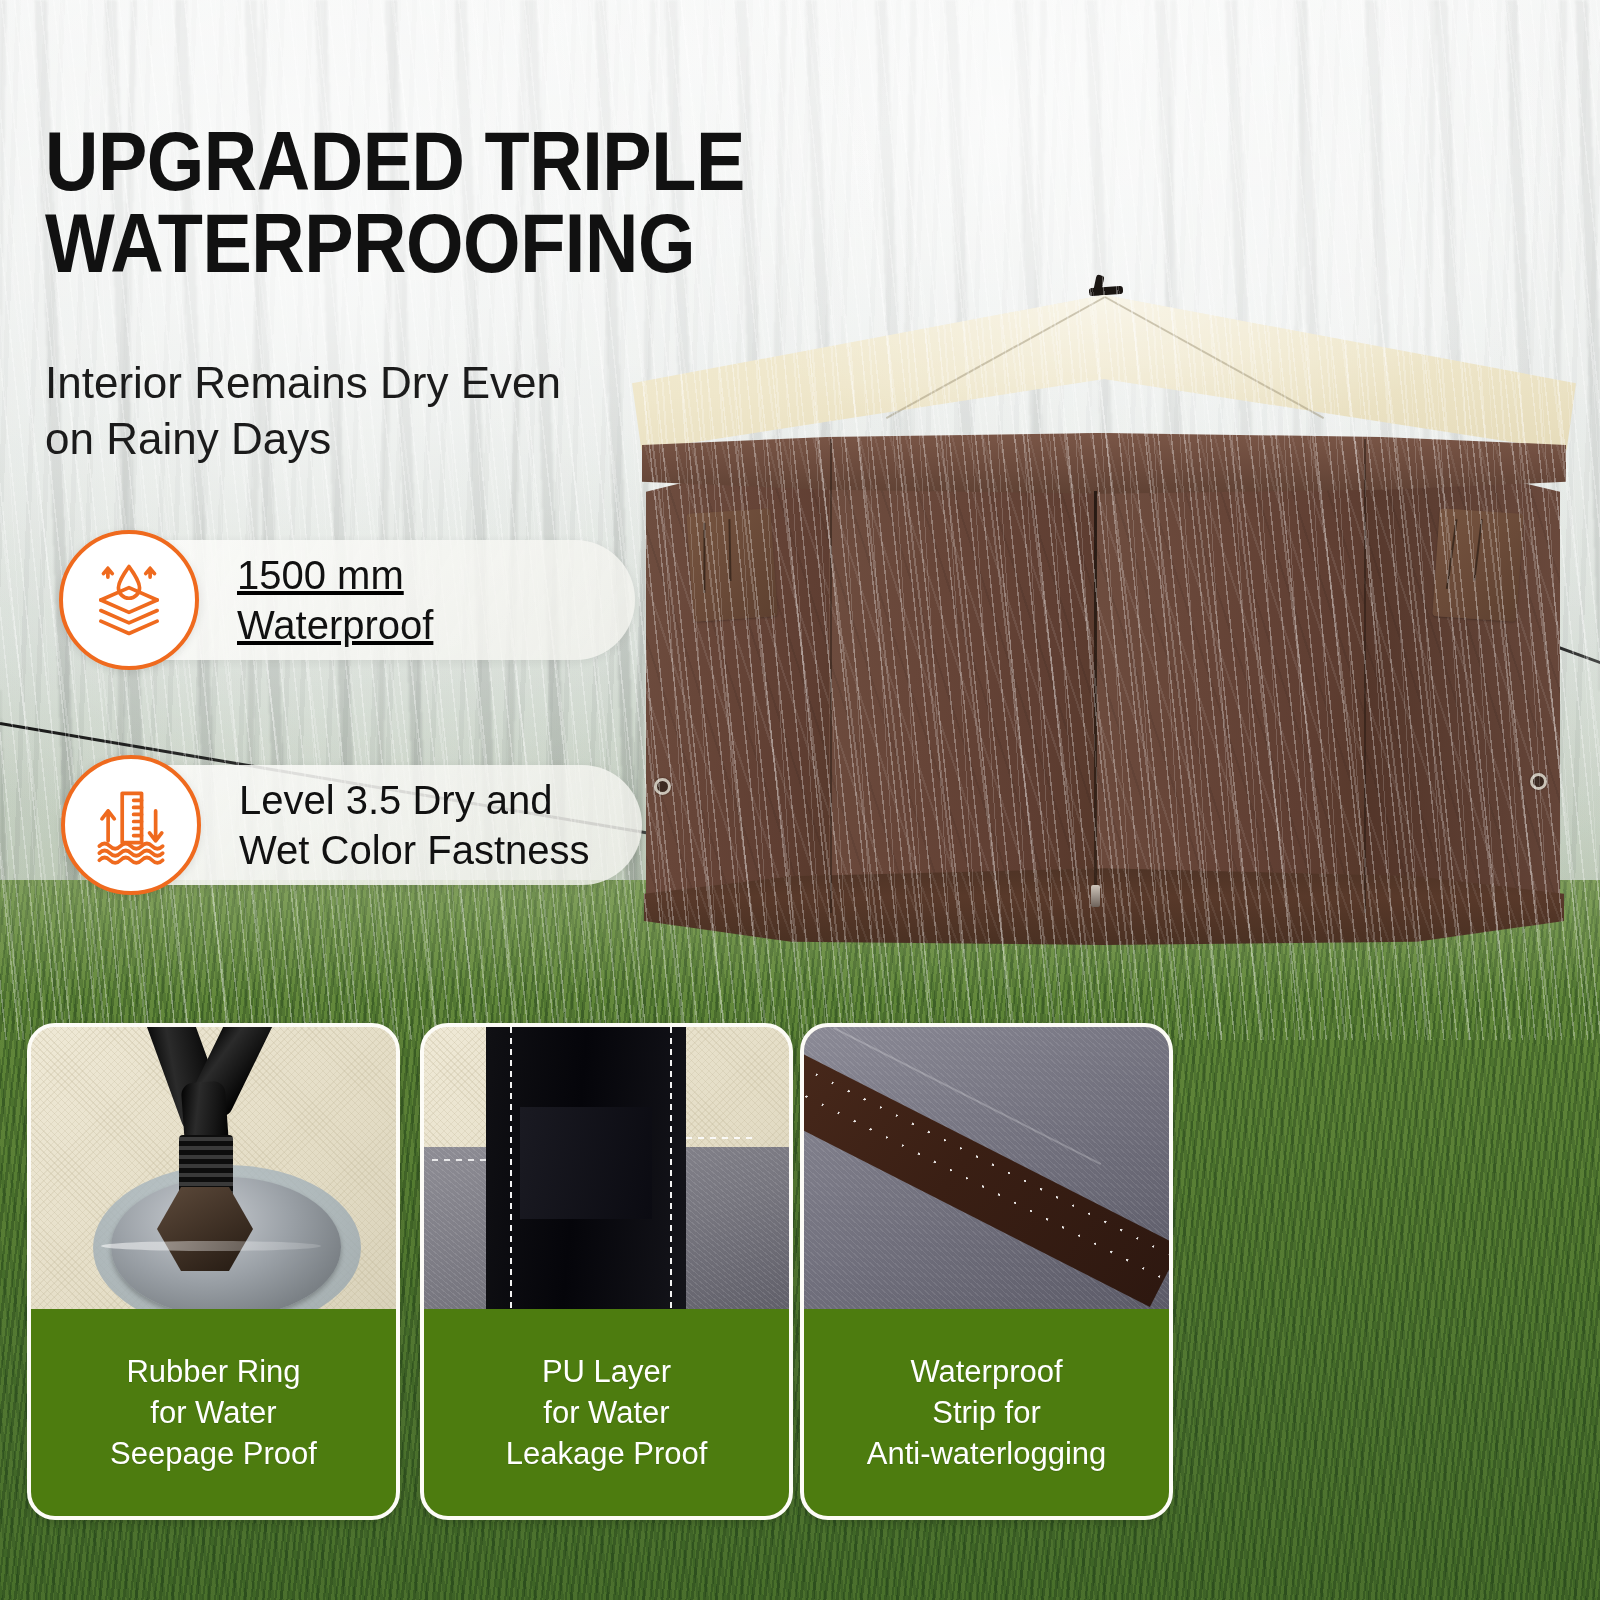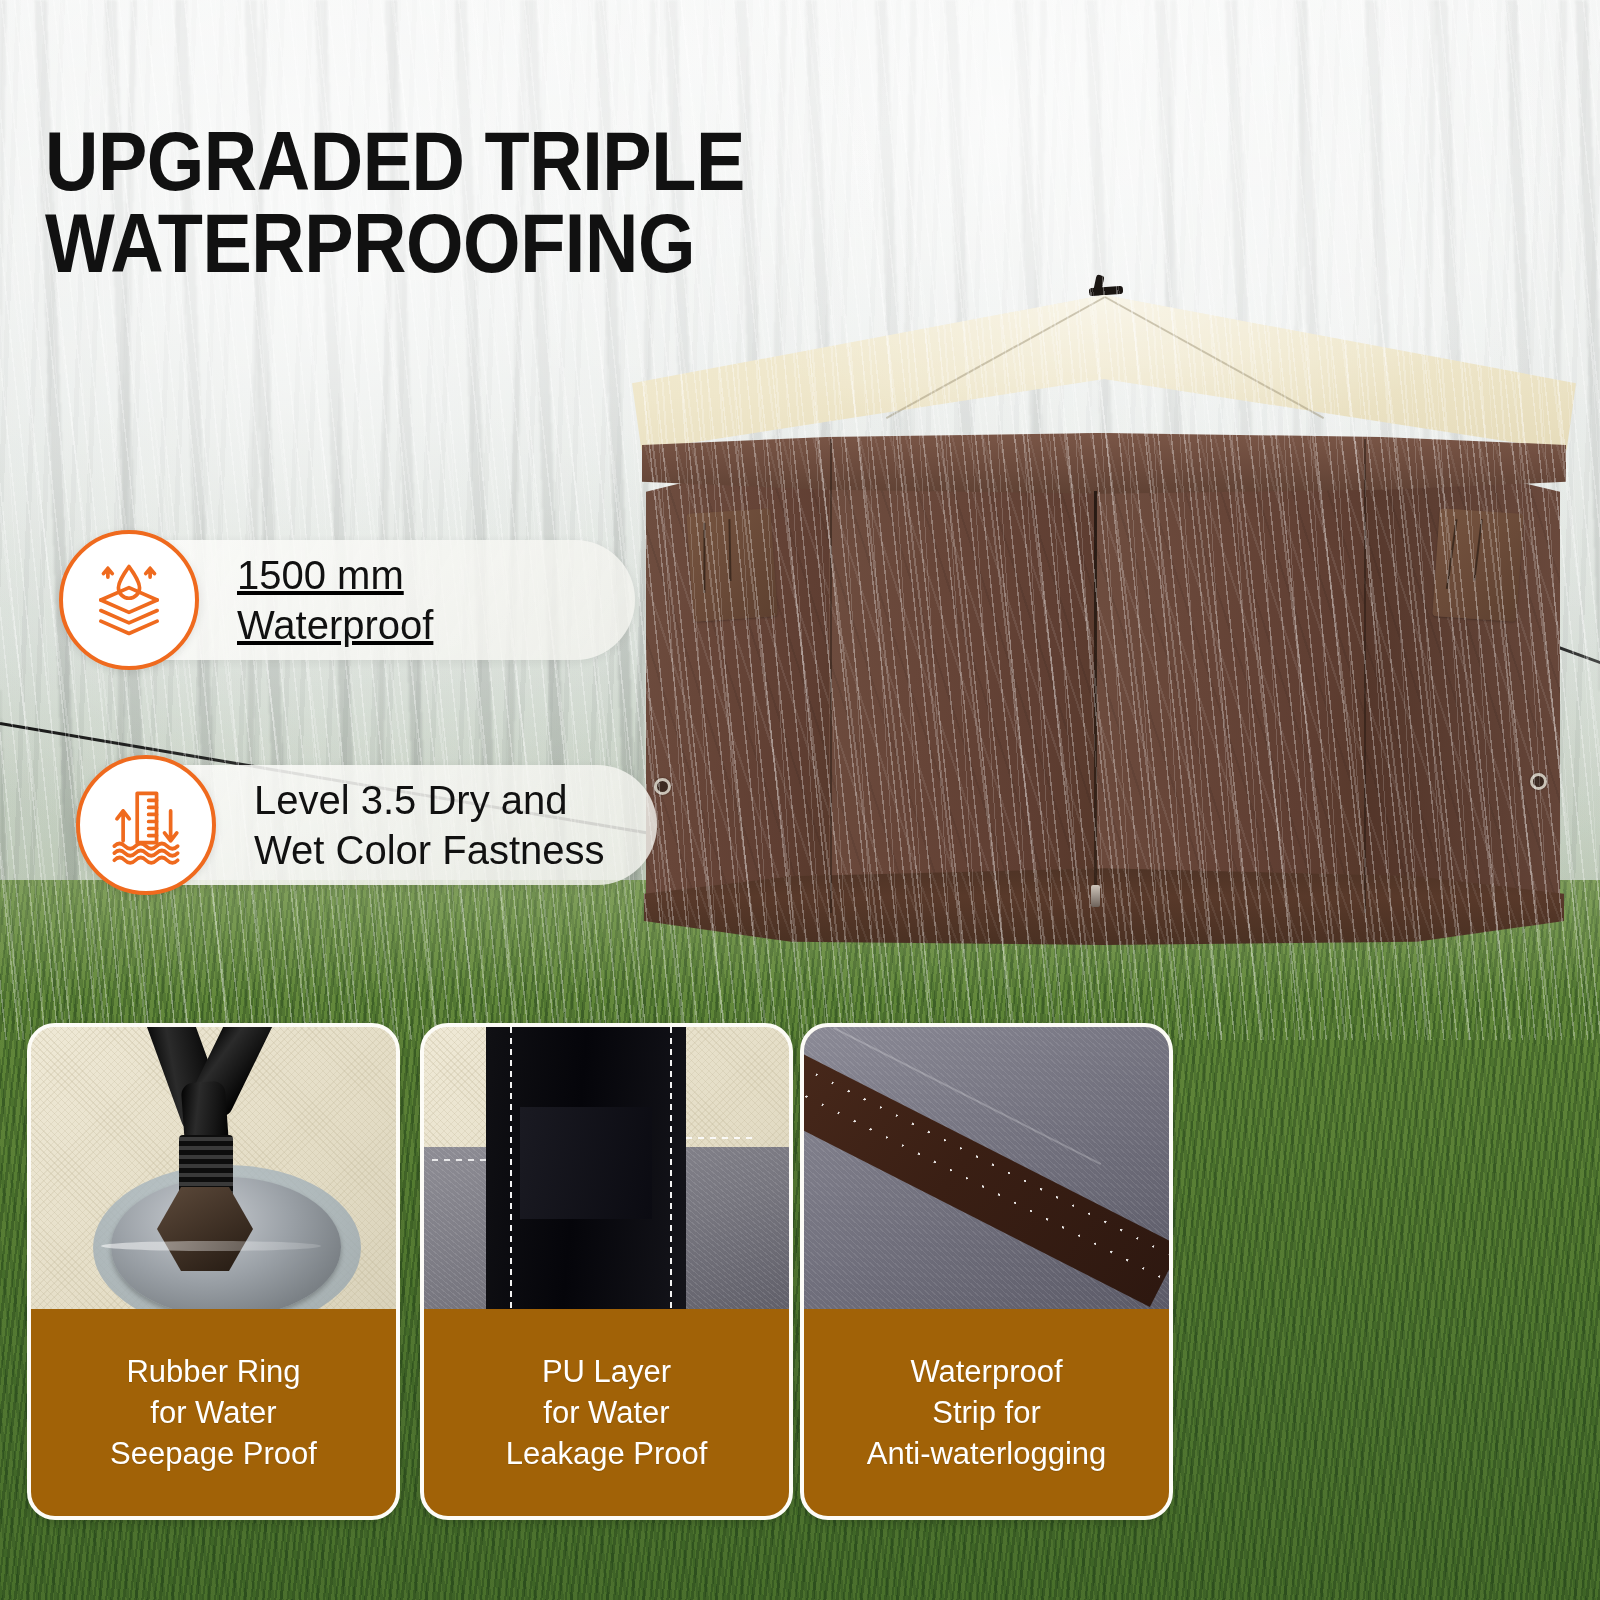--- a/index.html
+++ b/index.html
@@ -209,21 +209,21 @@
     font-size:44px; line-height:1.28; color:#1b1b1b; font-weight:400;
   }
 
   
   .pill {
     position:absolute; height:120px; border-radius:60px;
     background:linear-gradient(120deg, rgba(252,252,250,.90), rgba(243,243,238,.80));
     display:flex; align-items:center; box-shadow:0 2px 10px rgba(0,0,0,.07);
   }
   .pill-1 { left:95px; top:540px; width:540px;text-decoration:underline; }
-  .pill-2 { left:112px; top:765px; width:545px; }
+  .pill-2 { left:97px; top:765px; width:545px; }
   .pill-badge {
     position:absolute; left:-36px; top:-10px;
     width:140px; height:140px; border-radius:50%;
     background:#fff; border:4px solid #ef6a1e;
     display:flex; align-items:center; justify-content:center;
     box-shadow:0 2px 8px rgba(0,0,0,.10);
   }
   .pill-text {
     margin-left:142px; font-size:40px; line-height:1.25; color:#111; font-weight:400;
     white-space:pre-line;
@@ -233,21 +233,21 @@
   .cards { position:absolute; left:0; top:1023px; width:1600px; height:500px; }
   .card {
     position:absolute; top:0; width:373px; height:497px;
     border-radius:28px; overflow:hidden;
     border:4px solid #fdfcf7; background:#e9e4d6;
     box-shadow:0 3px 10px rgba(0,0,0,.18);
   }
   .card-photo { position:absolute; left:0; top:0; width:100%; height:290px; overflow:hidden; }
   .card-cap {
     position:absolute; left:0; bottom:0; width:100%; height:207px;
-    background:#a16207; color:#fff;
+    background:#4d7c0f; color:#fff;
     display:flex; align-items:center; justify-content:center; text-align:center;
     font-size:31px; line-height:1.33; white-space:pre-line; padding:0 12px;
     text-shadow:0 1px 1px rgba(0,0,0,.12);
   }
   .card-4 .card-cap { font-size:30px; line-height:1.30; }
 
   
   .ph-cream { position:absolute; inset:0;
     background:
       repeating-linear-gradient(45deg, rgba(190,180,150,.28) 0 1px, rgba(255,255,255,0) 1px 5px),
@@ -335,20 +335,22 @@
 
       <div class="grommet grommet-l"></div>
       <div class="grommet grommet-r"></div>
     </div>
   </div>
 
   <div class="rain"></div>
   <div class="rain2"></div>
 
   <div class="headline">UPGRADED TRIPLE WATERPROOFING</div>
+  <div class="subhead" style="white-space:pre-line;">Interior Remains Dry Even
+on Rainy Days</div>
 
   <div class="pill pill-1">
     <div class="pill-badge">
       <svg width="88" height="88" viewBox="0 0 100 100" fill="none" stroke="#ef6a1e" stroke-width="4.2" stroke-linecap="round" stroke-linejoin="round">
         <path d="M50 12 C50 12 62 28 62 36 a12 12 0 0 1 -24 0 C38 28 50 12 50 12 Z"></path>
         <path d="M26 24 l0 -10 M26 14 l-5 6 M26 14 l5 6"></path>
         <path d="M74 24 l0 -10 M74 14 l-5 6 M74 14 l5 6"></path>
         <path d="M18 50 L50 36 L82 50"></path>
         <path d="M18 50 L50 64 L82 50"></path>
         <path d="M18 62 L50 76 L82 62"></path>

